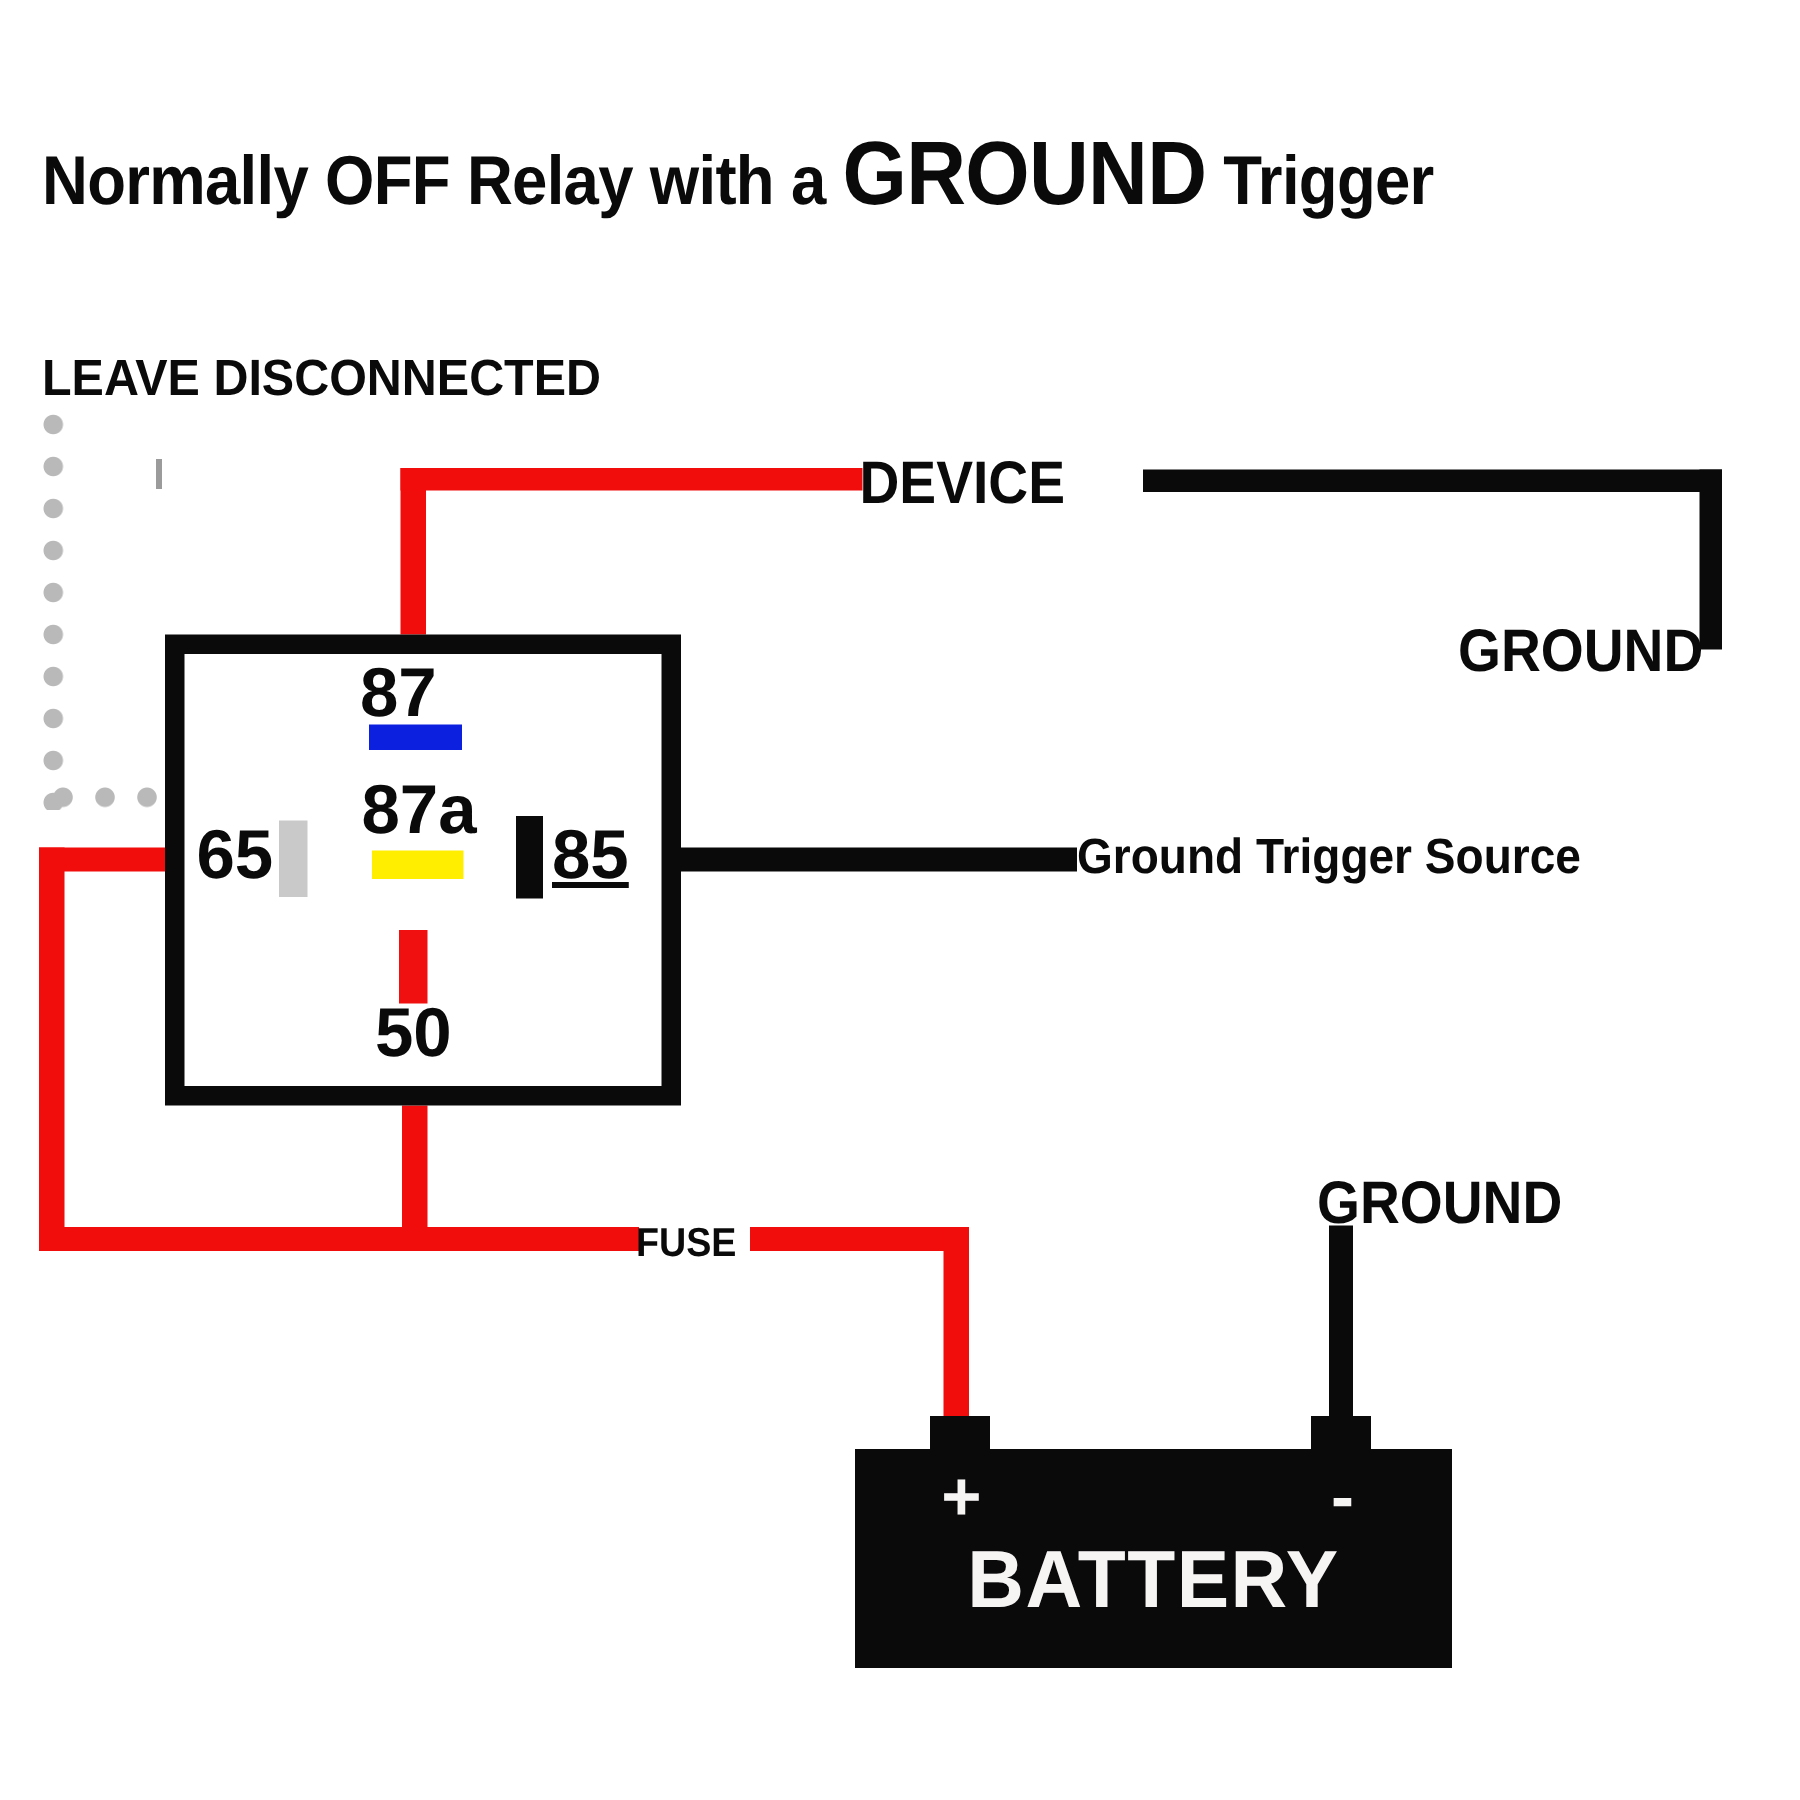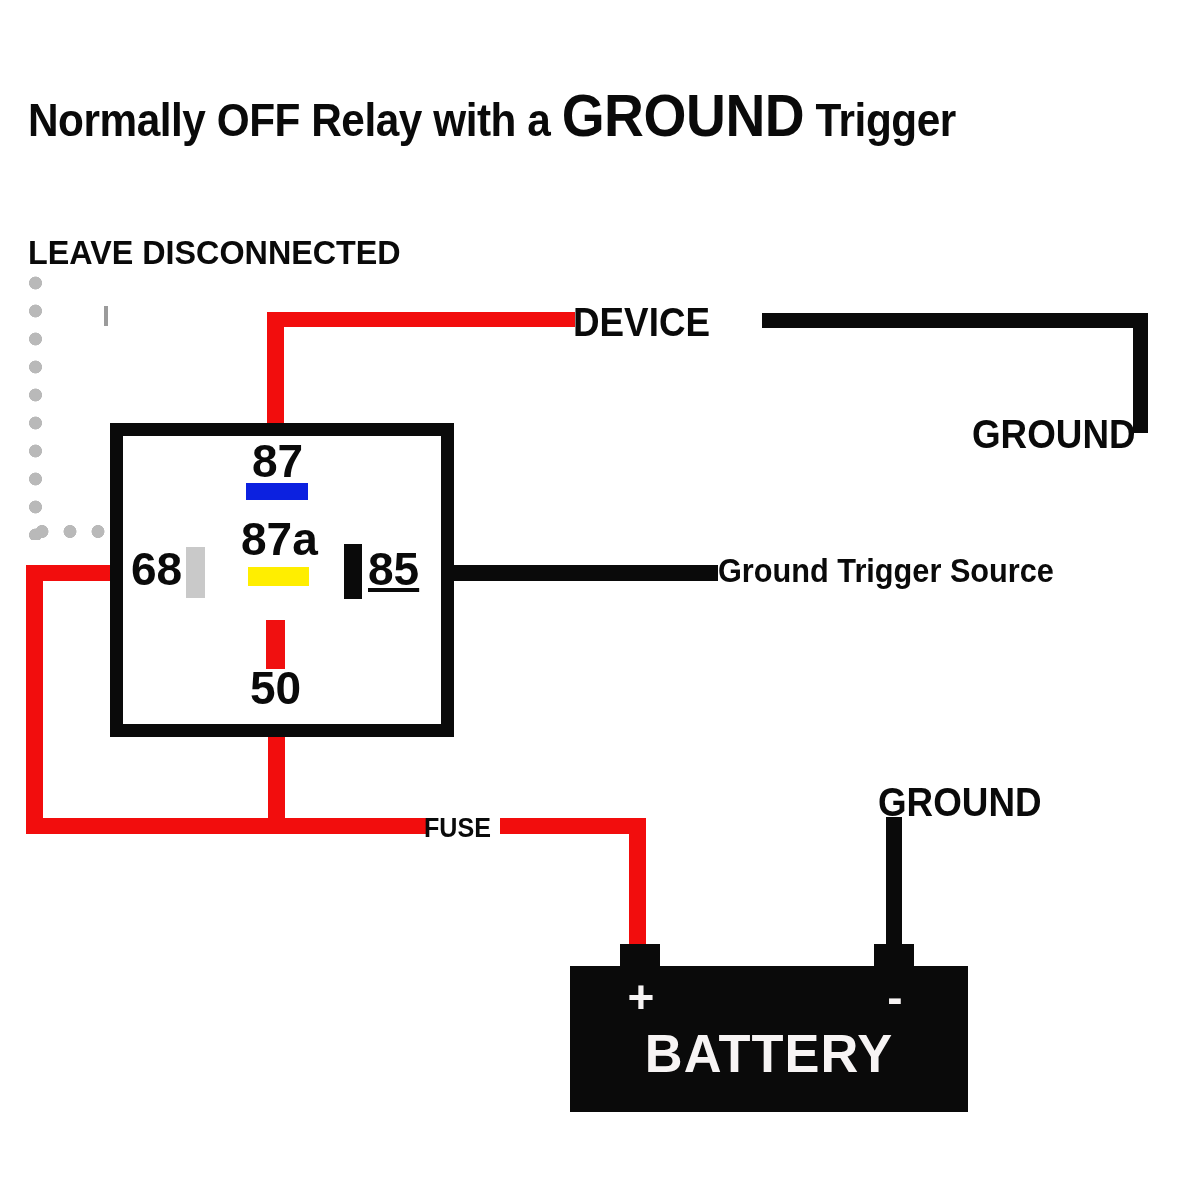--- a/index.html
+++ b/index.html
@@ -71,21 +71,21 @@
   }
 
   
   .term-num {
     font-weight: bold;
     color: #0a0a0a;
     font-size: 46px;
     line-height: 46px;
     white-space: nowrap;
   }
-  .t87  { left: 240px; top: 438px; margin-left: 12px; }
+  .t87  { left: 240px; top: 438px; }
   .t87a { left: 241px; top: 516px; }
   .t30  { left: 250px; top: 665px; }
   .t86  { left: 131px; top: 546px; }
   .t85  { left: 368px; top: 546px; text-decoration: underline; }
 
   
   #relay-box {
     left: 110px; top: 423px;
     width: 318px; height: 288px;
     border: 13px solid #0a0a0a;
@@ -246,21 +246,21 @@
 
   <div class="abs chip" id="chip-87"></div>
   <div class="abs chip" id="chip-87a"></div>
   <div class="abs chip" id="chip-30"></div>
   <div class="abs chip" id="chip-86"></div>
   <div class="abs chip" id="chip-85"></div>
 
   <div class="abs term-num t87">87</div>
   <div class="abs term-num t87a">87a</div>
   <div class="abs term-num t30">50</div>
-  <div class="abs term-num t86">68</div>
+  <div class="abs term-num t86">65</div>
   <div class="abs term-num t85">85</div>
 
   <div class="abs lbl lbl-device">DEVICE</div>
   <div class="abs lbl lbl-ground-1">GROUND</div>
   <div class="abs lbl lbl-gts">Ground Trigger Source</div>
   <div class="abs lbl lbl-fuse">FUSE</div>
   <div class="abs lbl lbl-ground-2">GROUND</div>
 
   <div class="abs" id="battery-post-pos"></div>
   <div class="abs" id="battery-post-neg"></div>

